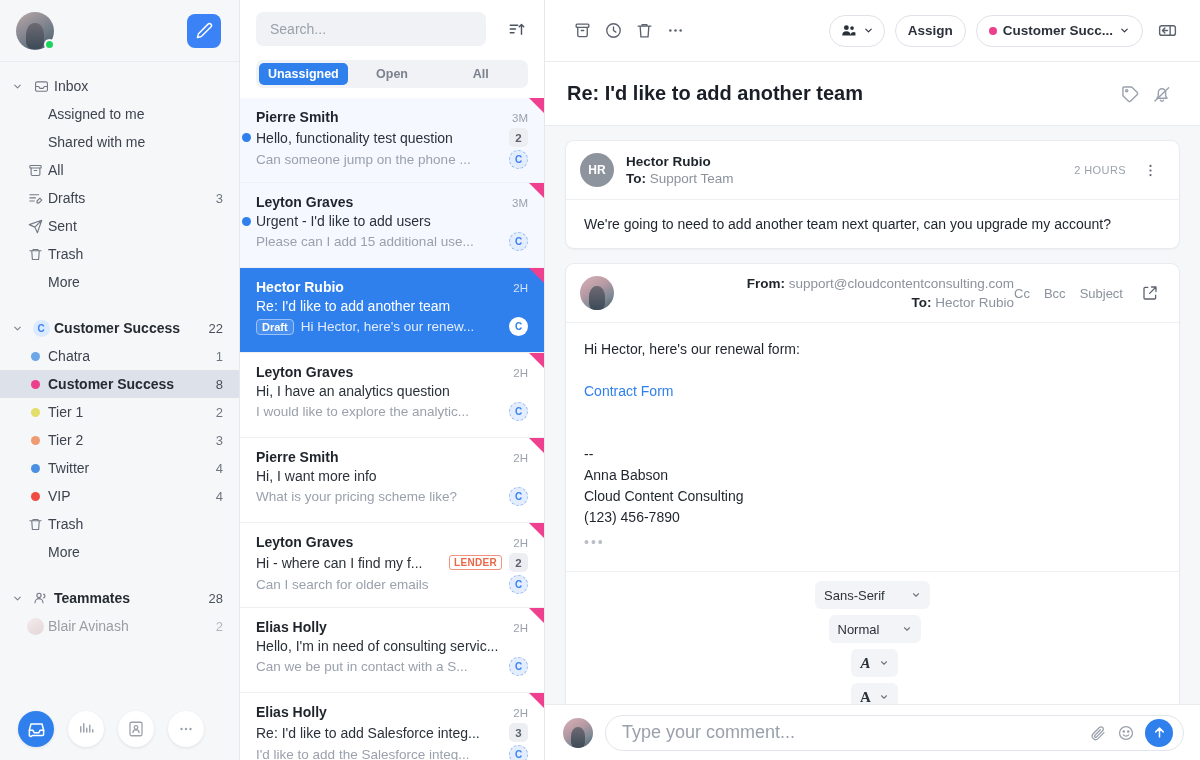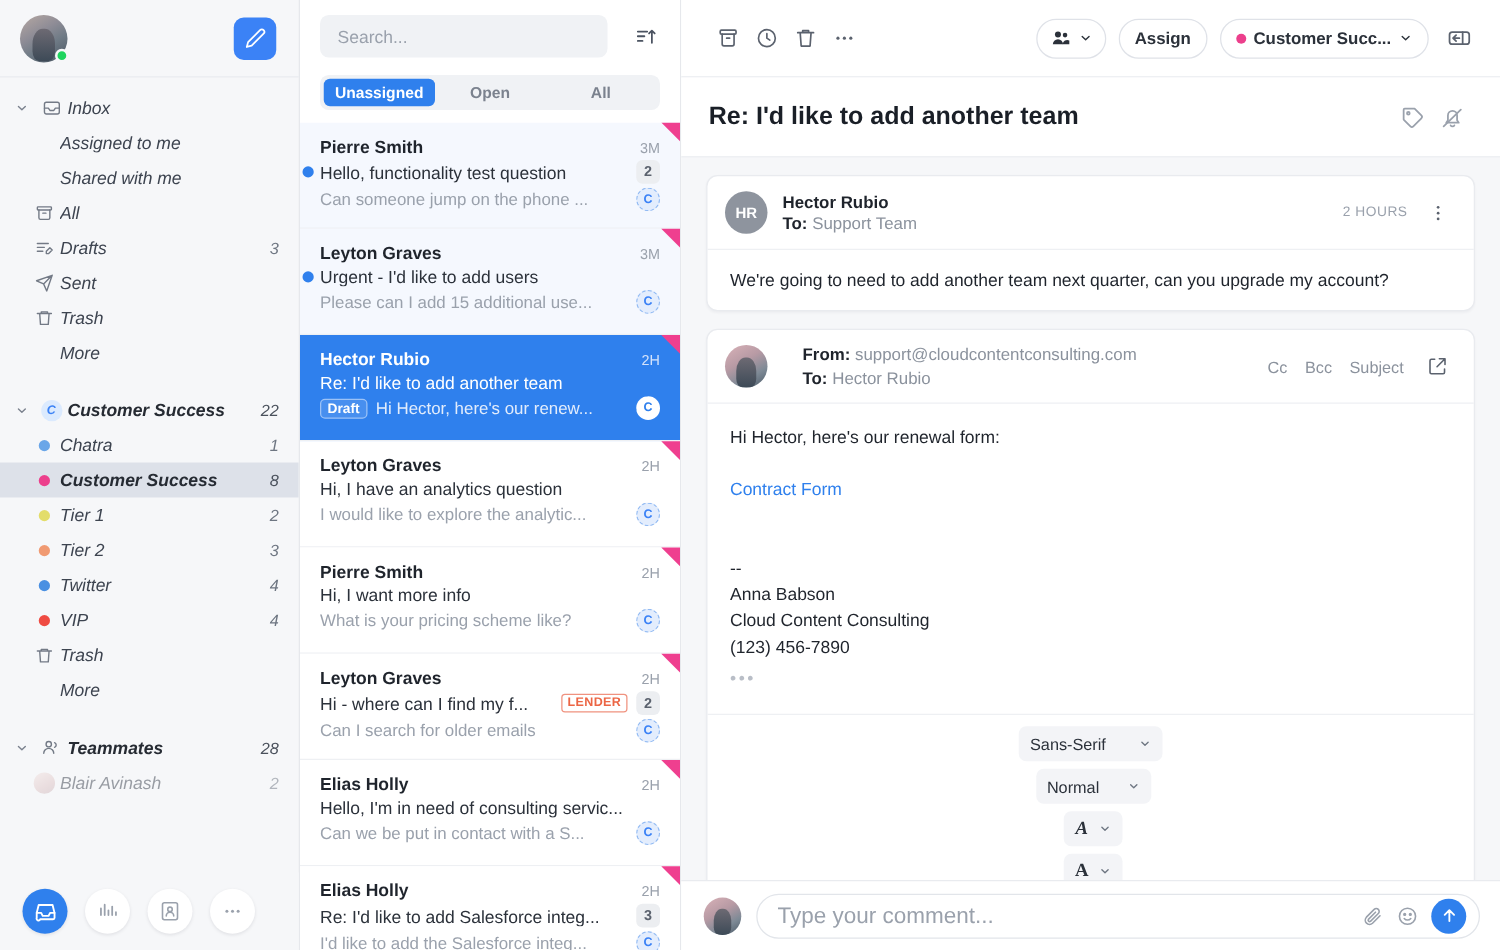--- a/index.html
+++ b/index.html
@@ -11,21 +11,21 @@
     -webkit-font-smoothing: antialiased;
   }
   .app { display: flex; width: 1200px; height: 760px; }
 
   
   .sidebar {
     width: 240px; height: 760px; flex: 0 0 240px;
     background: #f6f7f9;
     border-right: 1px solid #e6e8ec;
     position: relative;
-    display: flex; flex-direction: column; font-style: italic;
+    display: flex; flex-direction: column;
   }
   .sb-top {
     height: 62px; flex: 0 0 62px;
     display: flex; align-items: center; justify-content: space-between;
     padding: 0 18px 0 16px;
     border-bottom: 1px solid #e9ebef;
   }
   .avatar-wrap { position: relative; width: 38px; height: 38px; }
   .avatar {
     width: 38px; height: 38px; border-radius: 50%;
@@ -217,21 +217,21 @@
   .msg-from { font-size: 13.5px; font-weight: bold; color: #1f242c; }
   .msg-to { font-size: 13.5px; color: #1f242c; margin-top: 2px; }
   .msg-to span { color: #8b929d; font-weight: normal; }
   .msg-time { font-size: 11px; color: #9aa1ac; letter-spacing: .4px; margin-right: 10px; }
   .msg-body-sep { border-top: 1px solid #eef0f3; }
   .msg-body { padding: 16px 18px; font-size: 14px; color: #1f242c; }
 
   .compose-card { margin-top: 14px; background:#fff; border:1px solid #e9ebef;
                   border-radius: 9px; box-shadow: 0 1px 2px rgba(16,24,40,.04); }
   .compose-head { display: flex; align-items: center; padding: 12px 14px; }
-  .compose-head-txt { margin-left: 28px; flex: 1; }
+  .compose-head-txt { margin-left: 28px; flex: 1; text-align: right; }
   .cf-line { font-size: 13.5px; color: #1f242c; }
   .cf-line span.v { color: #8b929d; }
   .cf-line.second { margin-top: 4px; }
   .cc-links { display: flex; align-items: center; gap: 14px; margin-right: 12px; }
   .cc-links button { background:none;border:none;cursor:pointer; font-size: 13px; color: #8b929d;
                      font-family: "Liberation Sans", sans-serif; text-align: right; }
   .compose-body { padding: 16px 18px 8px 18px; font-size: 14px; color: #1f242c; line-height: 21px; }
   .compose-body a { color: #2f80ed; text-decoration: none; }
   .blankline { height: 21px; }
   .ellipsis-dots { color: #b9bec7; letter-spacing: 2px; font-size: 14px; padding: 4px 0 10px 0; }

